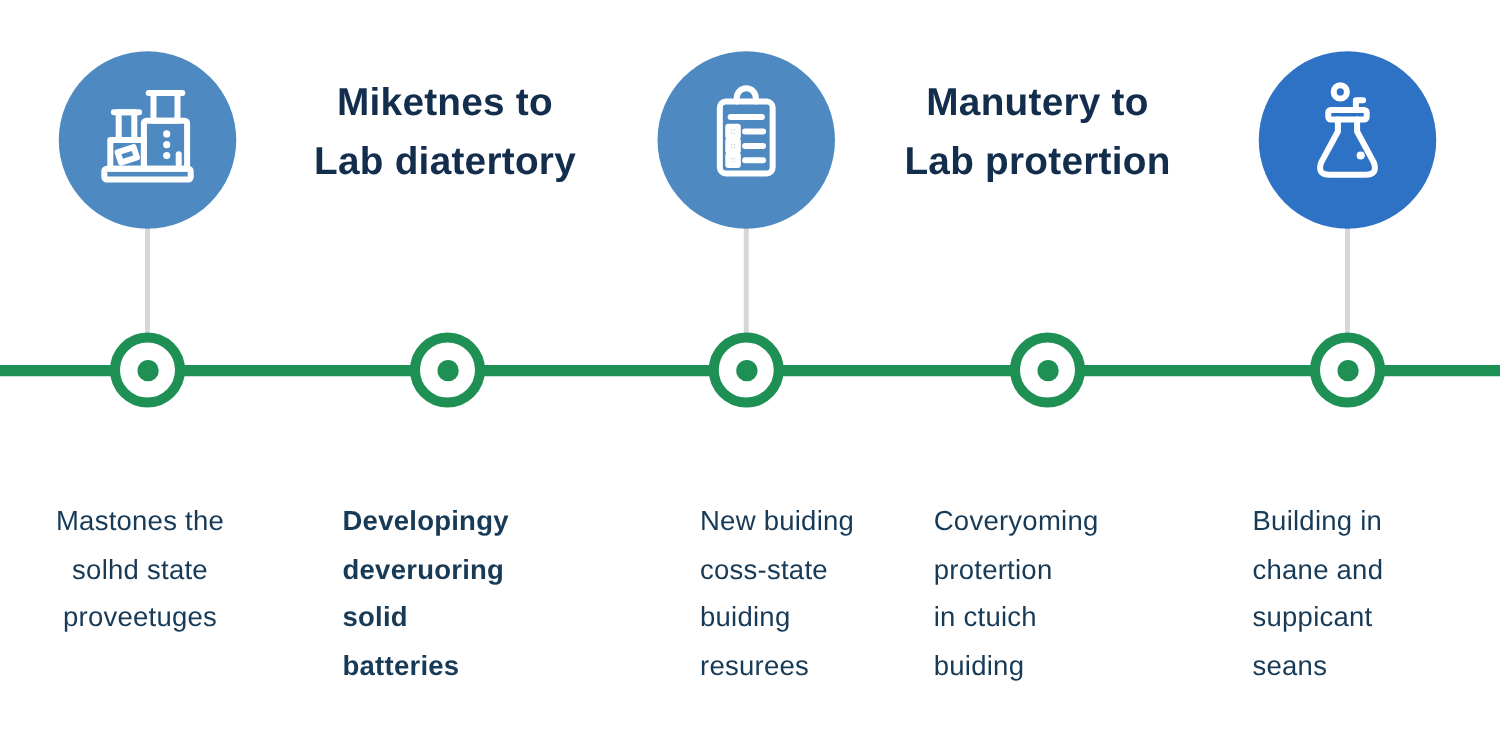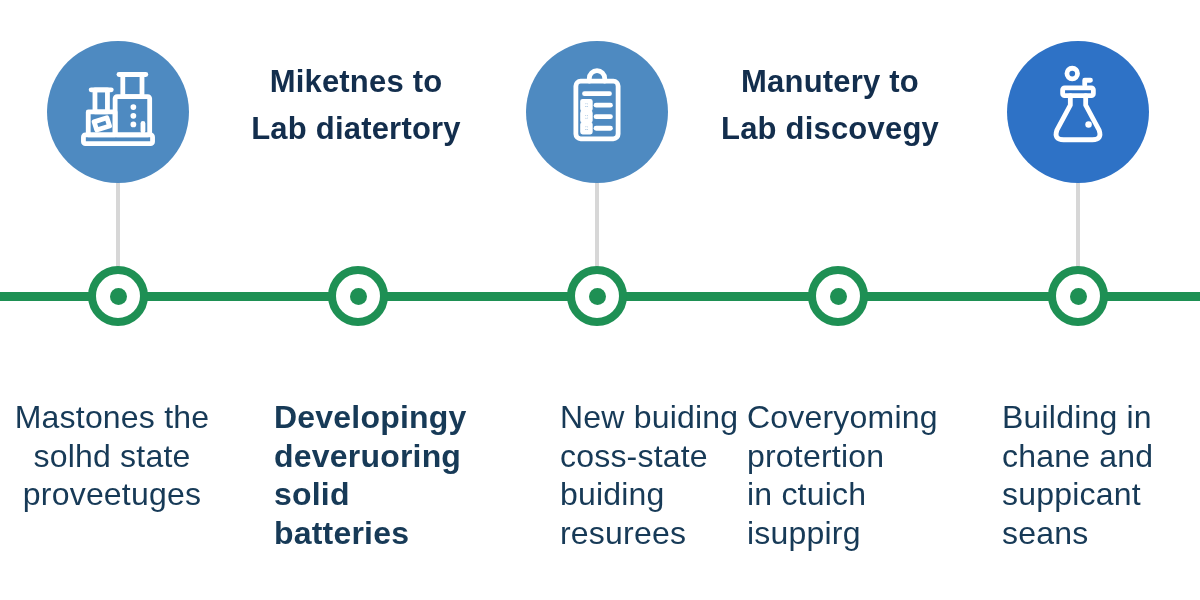--- a/index.html
+++ b/index.html
@@ -17,21 +17,21 @@
   .icon-circle{position:absolute;top:41px;width:142px;height:142px;border-radius:50%;
                display:flex;align-items:center;justify-content:center;}
   .icon-circle svg{width:96px;height:96px;}
   .c-steel{background:#4e8ac1;}
   .c-vivid{background:#2e72c6;}
   
   .heading{position:absolute;top:58px;width:300px;text-align:center;
            font-size:31px;font-weight:700;line-height:47px;color:#132e4d;
            white-space:pre-line;letter-spacing:.2px;}
   
-  .desc{position:absolute;top:398px;font-size:32px;line-height:38.5px;color:#173a57;
+  .desc{position:absolute;top:398px;font-size:22px;line-height:38.5px;color:#173a57;
         white-space:pre-line;letter-spacing:.2px;}
   .desc.center{text-align:center;}
 </style>
 </head>
 <body>
 
 <div class="stage">
 
   <div class="connector" style="left:116px;"></div>
   <div class="connector" style="left:595px;"></div>
@@ -95,21 +95,21 @@
         <g fill="#ffffff" stroke="none">
             <circle cx="61" cy="65" r="3.4"></circle>
           </g>
       </svg>
     </span>
   </div>
 
   <div class="heading" style="left:206px;">Miketnes to
 Lab diatertory</div>
   <div class="heading" style="left:680px;">Manutery to
-Lab discovegy</div>
+Lab protertion</div>
 
   <div class="timeline-line"></div>
   <div class="node" style="left:88px;">
       <div class="dot"></div>
     </div>
   <div class="node" style="left:328px;">
       <div class="dot"></div>
     </div>
   <div class="node" style="left:567px;">
       <div class="dot"></div>
@@ -128,19 +128,19 @@
 deveruoring
 solid
 batteries</div>
   <div class="desc" style="left:512px;width:210px;margin-left:48px;">New buiding
 coss-state
 buiding
 resurees</div>
   <div class="desc" style="left:747px;width:215px;">Coveryoming
 protertion
 in ctuich
-isuppirg</div>
+buiding</div>
   <div class="desc" style="left:1002px;width:210px;">Building in
 chane and
 suppicant
 seans</div>
 
 </div>
 
 </body></html>

